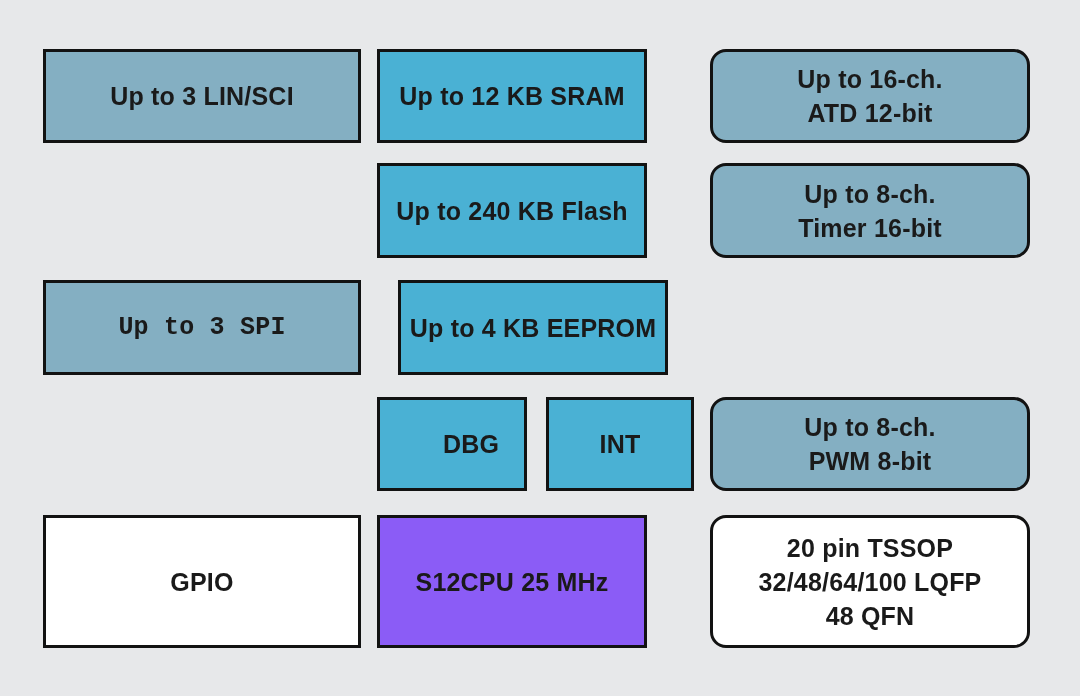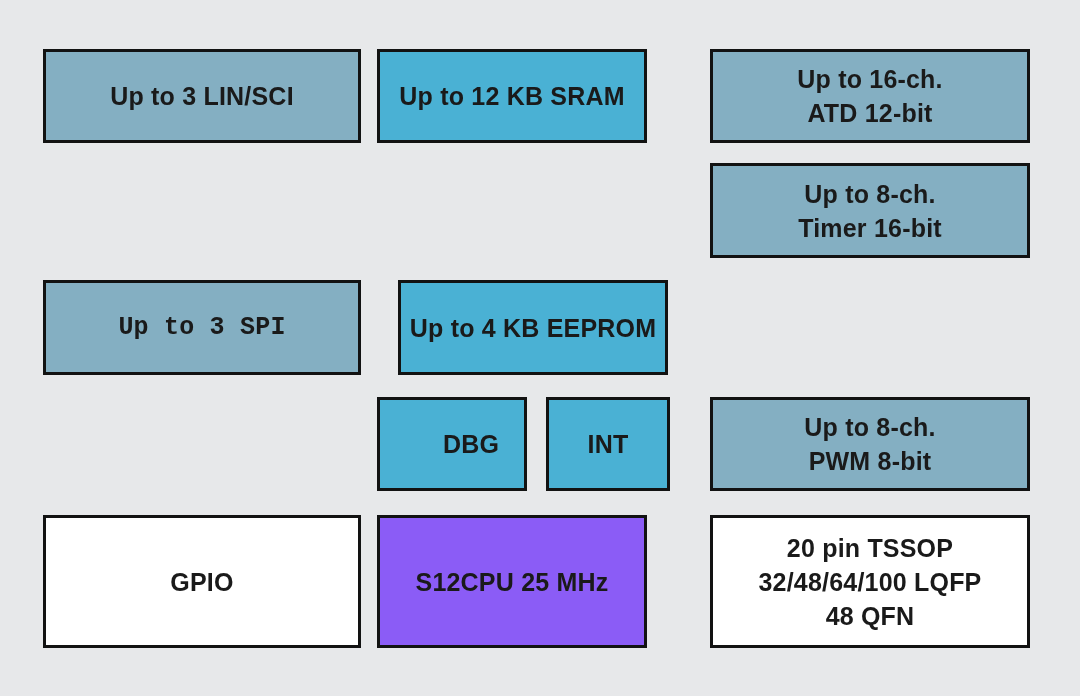--- a/index.html
+++ b/index.html
@@ -33,45 +33,48 @@
     font-weight:bold;
     color:var(--text);
     line-height:34px;
     white-space:pre-line;
     letter-spacing:0.2px;
   }
 
   
   .c1{left:43px;width:318px;}
   .c2{left:377px;width:270px;}
-  .c3{left:710px;width:320px;}
+  .c3{left:710px;width:320px;border-radius:16px;}
   .r1{top:49px;height:94px;}
   .r2{top:163px;height:95px;}
   .r3{top:280px;height:95px;}
   .r4{top:397px;height:94px;}
   .r5{top:515px;height:133px;}
   .dbg{left:377px;width:150px;padding-left:38px;}
-  .int{left:546px;width:124px;}
+  .int{left:546px;width:148px;}
 </style>
 </head>
 <body>
 
 <div class="canvas">
 
   <div class="block c1 r1" style="background: rgb(132, 175, 194);">
     <span class="label">Up to 3 LIN/SCI</span>
   </div>
   <div class="block c2 r1" style="background: rgb(74, 177, 212);">
     <span class="label">Up to 12 KB SRAM</span>
   </div>
   <div class="block c3 r1" style="background: rgb(132, 175, 194);">
     <span class="label">Up to 16-ch.
 ATD 12-bit</span>
   </div>
 
+  <div class="block c2 r2" style="background: rgb(74, 177, 212);">
+    <span class="label">Up to 240 KB Flash</span>
+  </div>
   <div class="block c3 r2" style="background: rgb(132, 175, 194);">
     <span class="label">Up to 8-ch.
 Timer 16-bit</span>
   </div>
 
   <div class="block c1 r3" style="background: rgb(132, 175, 194); font-family: Liberation Mono, monospace;">
     <span class="label">Up to 3 SPI</span>
   </div>
   <div class="block c2 r3" style="background: rgb(74, 177, 212); margin-left: 21px;">
     <span class="label">Up to 4 KB EEPROM</span>

